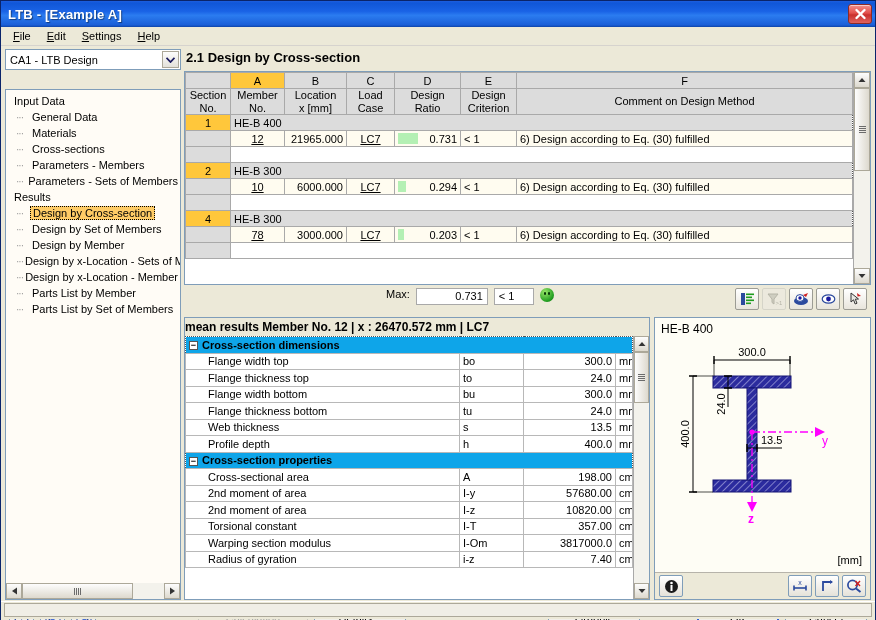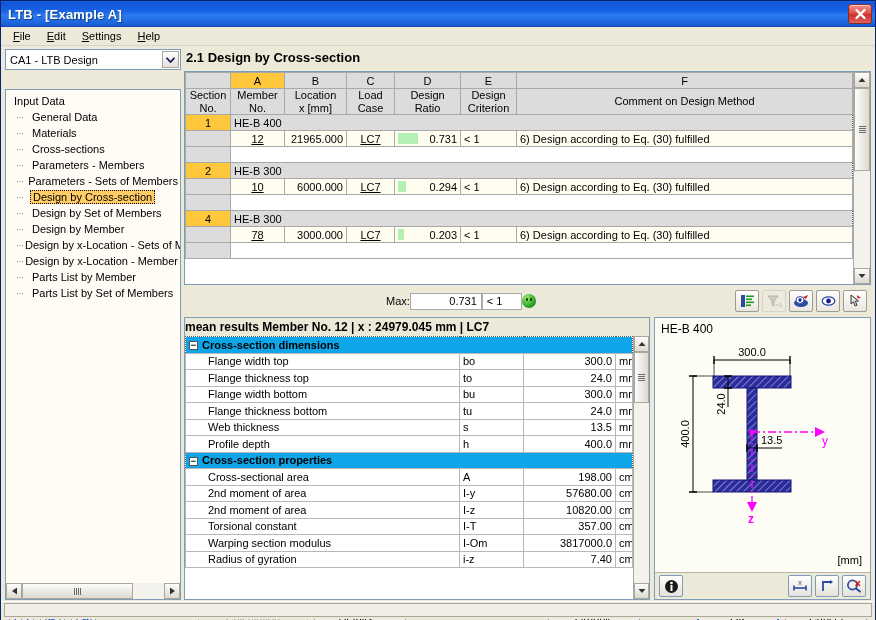--- a/index.html
+++ b/index.html
@@ -98,21 +98,21 @@
                    border:1px solid #aca899; display:flex; align-items:center;
                    justify-content:center; font-size:9px; cursor:pointer; }
   .vscroll .strack { flex:1; background:#f3f2ec; position:relative; }
   .vscroll .sthumb { position:absolute; left:0; right:0; top:0; height:46%;
                      background:linear-gradient(90deg,#fdfdfd,#ddd9ce);
                      border:1px solid #aca899; display:flex; align-items:center; justify-content:center; }
   .vgrip { width:7px; height:7px;
            background:repeating-linear-gradient(0deg,#6b6b6b 0 1px,transparent 1px 2px); }
 
   
-  .maxrow { height:26px; display:flex; align-items:center; gap:0; padding:0 2px; }
+  .maxrow { height:26px; display:flex; gap:6px; padding:0 2px; }
   .maxrow .lbl { margin-left:200px; font-size:11px; }
   .maxrow .fld { width:72px; height:17px; border:1px solid #a9a9a9; background:#fff;
                  text-align:right; padding-right:4px; line-height:15px; font-size:11px; }
   .maxrow .fld2 { width:40px; height:17px; border:1px solid #a9a9a9; background:#fff;
                   text-align:left; padding-left:4px; line-height:15px; font-size:11px; }
   .smiley { width:14px; height:14px; border-radius:50%;
             background:radial-gradient(circle at 35% 30%,#9ae86a,#1f9c1f 70%,#0d5c0d); position:relative;}
   .smiley::before, .smiley::after { content:""; position:absolute; top:4px; width:2px; height:3px;
                                     background:#063806; border-radius:1px; }
   .smiley::before { left:4px; } .smiley::after { right:4px; }
@@ -214,20 +214,23 @@
             <span class="dash">···</span>
             <span class="lbl">Cross-sections</span>
           </div>
           <div class="tnode child">
             <span class="dash">···</span>
             <span class="lbl">Parameters - Members</span>
           </div>
           <div class="tnode child">
             <span class="dash">···</span>
             <span class="lbl">Parameters - Sets of Members</span>
+          </div>
+          <div class="tnode">
+            <span class="lbl">Results</span>
           </div>
           <div class="tnode child sel">
             <span class="dash">···</span>
             <span class="lbl">Design by Cross-section</span>
           </div>
           <div class="tnode child">
             <span class="dash">···</span>
             <span class="lbl">Design by Set of Members</span>
           </div>
           <div class="tnode child">
@@ -434,21 +437,21 @@
               <path d="M3 1 L3 10 L5.5 7.8 L7.2 12 L9 11.2 L7.3 7.2 L10.5 7 Z" fill="#e9e9e4" stroke="#333"></path>
               <path d="M9 1 L13 4 L9.5 4.5 Z" fill="#d02020"></path>
               </svg>
           </span>
         </span>
       </div>
 
       <div class="lower">
 
         <div class="detpanel">
-          <div class="dettitle">mean results Member No. 12  |  x : 24979.045 mm  |  LC7</div>
+          <div class="dettitle">mean results Member No. 12  |  x : 26470.572 mm  |  LC7</div>
           <div class="detbody">
             <div class="dettbl">
               <table class="det">
                 <colgroup>
                     <col style="width:274px">
                     <col style="width:64px">
                     <col style="width:92px">
                     <col>
                   </colgroup>
                 <tbody id="det-body">

